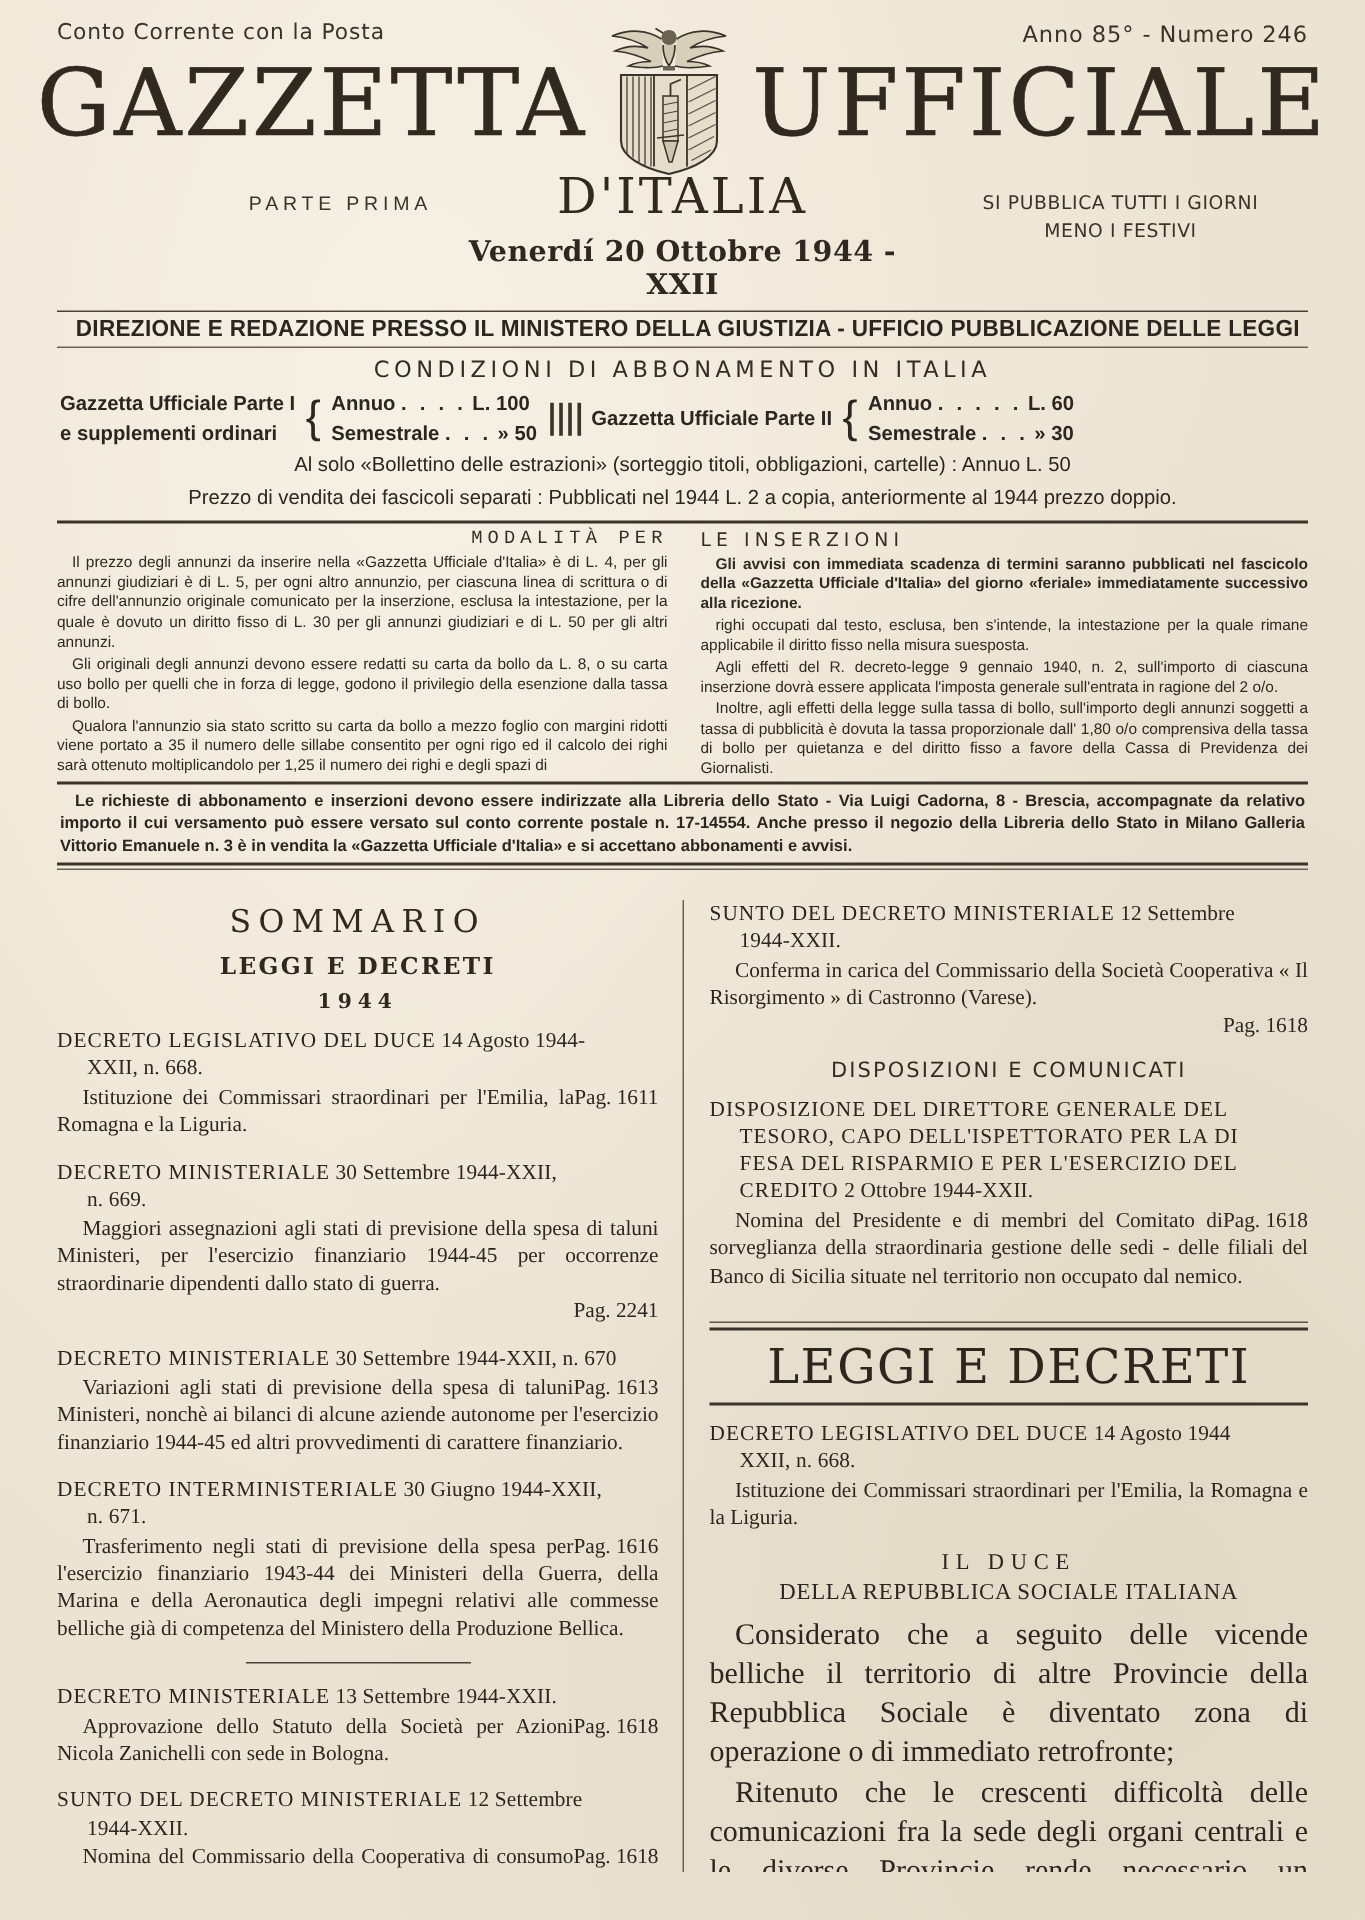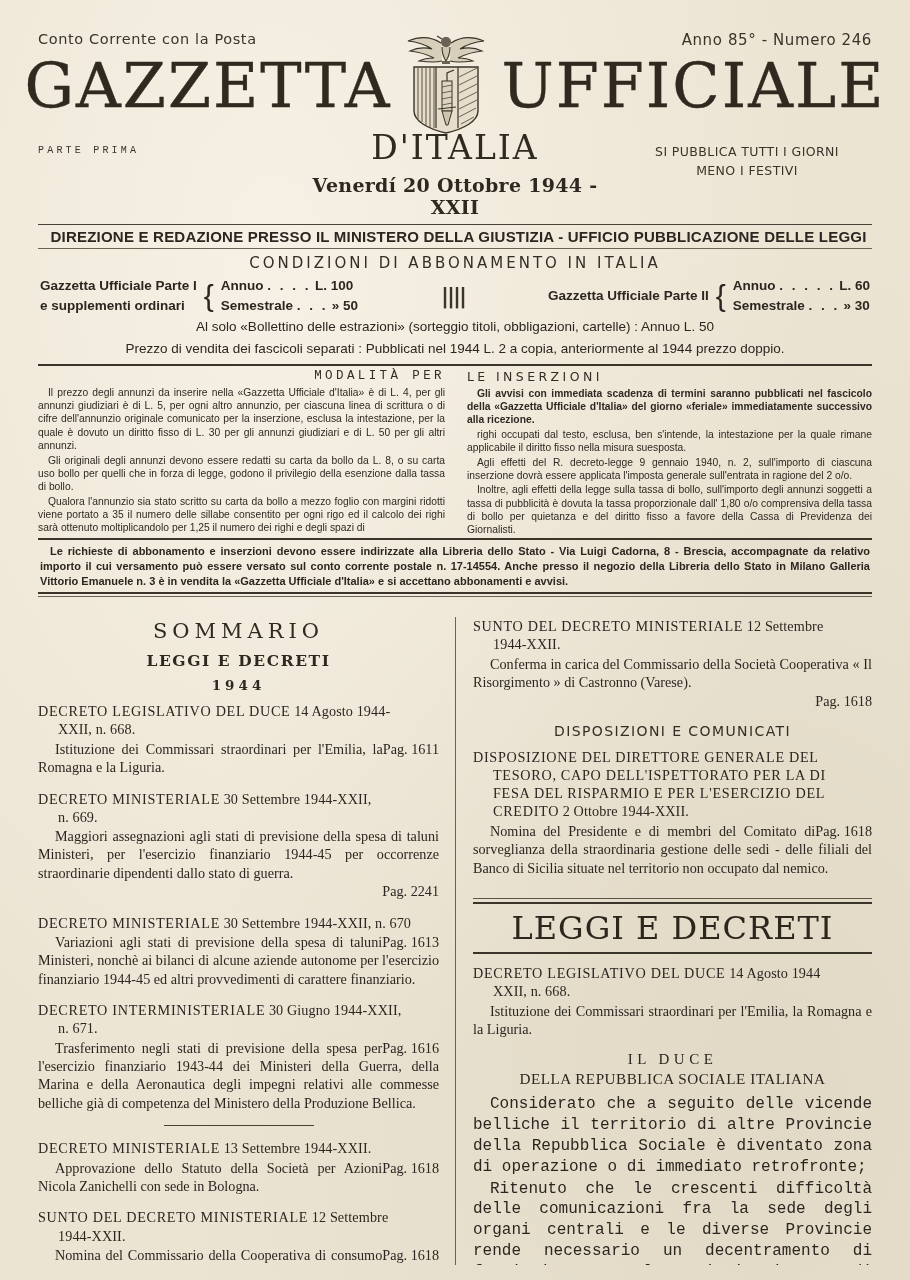--- a/index.html
+++ b/index.html
@@ -6,21 +6,21 @@
   body{
     width:910px;height:1280px;
     background:#ece4d3;
     font-family:"Liberation Serif", serif;
     color:#2b2722;
     overflow:hidden;
     position:relative;
   }
   .page{
     position:absolute;inset:0;
-    padding:17px 38px;
+    padding:0 38px;
     box-sizing:border-box;
     background:
       radial-gradient(ellipse at 30% 20%, rgba(255,252,244,.55), rgba(0,0,0,0) 60%),
       radial-gradient(ellipse at 85% 85%, rgba(160,145,115,.14), rgba(0,0,0,0) 55%),
       #ece4d3;
   }
   
   .topline{
     display:flex;align-items:flex-start;justify-content:space-between;
     padding-top:14px;
@@ -47,23 +47,23 @@
   .gz-word.left{margin-right:4px;}
   .gz-word.right{margin-left:6px;}
   .emblem{width:96px;height:110px;flex:0 0 96px;margin:0 2px;position:relative;top:-4px;}
   .emblem svg{display:block;width:100%;height:100%;}
   
   .band2{
     display:flex;align-items:flex-start;justify-content:space-between;
     margin-top:2px;
   }
   .parte-prima{
-    font-family:Liberation Mono, monospace;
-    font-size:10px;letter-spacing:3.2px;color:#3a332a;
-    padding-top:14px;width:250px;
+    font-family:Liberation Sans, sans-serif;
+    font-size:13px;letter-spacing:3.2px;color:#3a332a;
+    padding-top:14px;width:250px;text-align:right;
   }
   .center-block{text-align:center;flex:1;}
   .ditalia{
     font-family:"DejaVu Serif", serif;
     font-size:33px;letter-spacing:2px;color:#30291f;line-height:1;
   }
   .datarow{
     font-family:"DejaVu Serif", serif;
     font-size:19px;margin-top:10px;color:#2e2820;font-weight:700;
     letter-spacing:.3px;
@@ -89,21 +89,21 @@
     white-space:nowrap;
   }
   .cond-title{
     text-align:center;
     font-family:"DejaVu Sans", sans-serif;
     font-size:15px;letter-spacing:3px;color:#332d25;
     padding:5px 0 4px;
   }
   
   .prices{
-    display:flex;align-items:center;justify-content:space-between;
+    display:flex;align-items:center;
     font-family:"Liberation Sans Narrow","Liberation Sans", sans-serif;
     font-weight:bold;font-size:13.5px;color:#2b2620;
     padding:0 2px;
   }
   .price-group{display:flex;align-items:center;}
   .pg-label{line-height:1.45;white-space:nowrap;}
   .brace{font-size:30px;font-weight:400;margin:0 7px;line-height:.8;}
   .pg-vals{line-height:1.45;white-space:nowrap;}
   .pg-vals .dots{letter-spacing:2.5px;}
   .divider-glyph{
@@ -197,22 +197,22 @@
   .leggi-rules-top{border-top:1px solid #5d5447;border-bottom:2.5px solid #3b342a;height:3px;margin-bottom:0;}
   .leggi-rules-bot{border-top:2.5px solid #3b342a;margin-top:0;}
   .doc-center{
     text-align:center;
     font-family:"Liberation Serif", serif;
     color:#2b2620;
   }
   .il-duce{font-size:15px;letter-spacing:4.5px;margin:11px 0 2px;}
   .rsi{font-size:15.2px;letter-spacing:.5px;margin-bottom:6px;}
   .para{
-    font-family:Liberation Mono, monospace;
-    font-size:16px;line-height:1.3;text-align:justify;
+    font-family:Liberation Serif, serif;
+    font-size:20px;line-height:1.3;text-align:justify;
     text-indent:17px;margin:0 0 1px;color:#2b2620;
   }
   .clip{overflow:hidden;}
 </style>
 </head>
 <body>
 
 <div class="page">
 
   <div class="topline">

